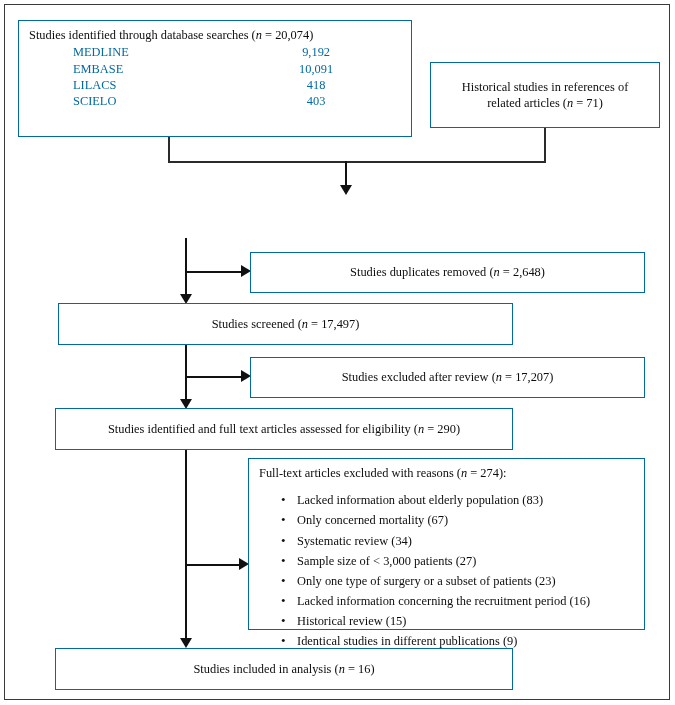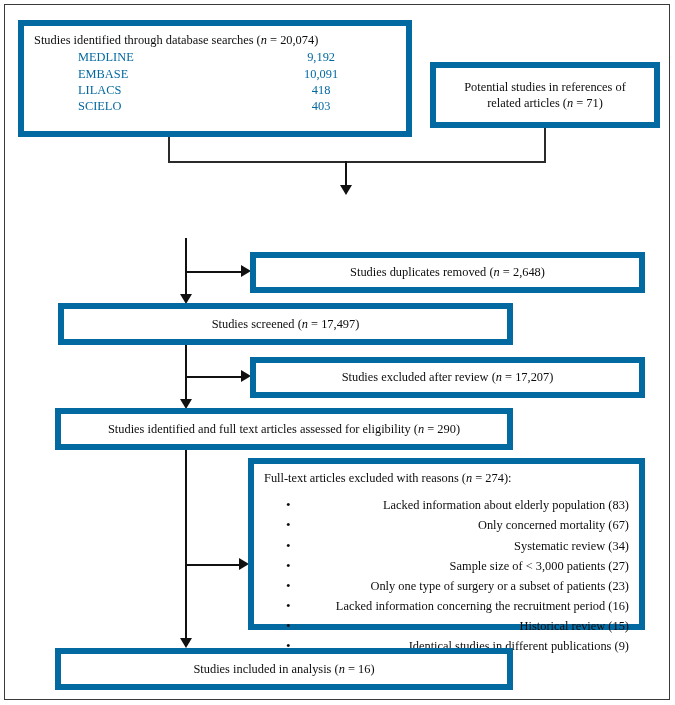--- a/index.html
+++ b/index.html
@@ -22,21 +22,21 @@
     left: 4px;
     top: 4px;
     width: 666px;
     height: 696px;
     border: 1px solid #3a3a3a;
     box-sizing: border-box;
   }
   .box {
     position: absolute;
     box-sizing: border-box;
-    border: 6px solid #0369a1;
+    border: 1px solid #0369a1;
     background: #ffffff;
     font-size: 12.4px;
     line-height: 1.32;
     color: #0d0d0d;
   }
   .box.center {
     display: flex;
     align-items: center;
     justify-content: center;
     text-align: center;
@@ -64,21 +64,20 @@
   }
   .src-table td.num {
     text-align: center;
   }
 
   
   ul.reasons {
     margin: 9px 0 0 0;
     padding: 0 0 0 22px;
     list-style: none;
-    text-align: right;
   }
   ul.reasons li {
     position: relative;
     font-size: 12.4px;
     line-height: 1.62;
     padding-left: 16px;
     white-space: nowrap;
   }
   ul.reasons li::before {
     content: "\2022";
@@ -143,21 +142,21 @@
         <tr>
           <td>SCIELO</td>
           <td class="num">403</td>
         </tr>
       </tbody>
     </table>
   </div>
 
   <div class="box center" style="left:430px; top:62px; width:230px; height:66px;">
     <div>
-      <div>Potential studies in references of</div>
+      <div>Historical studies in references of</div>
       <div><span>related articles (</span><span class="ital">n</span><span> = 71)</span></div>
     </div>
   </div>
 
   <div class="vline thin" style="left:168px; top:137px; height:25px;"></div>
   <div class="vline thin" style="left:544px; top:128px; height:34px;"></div>
   <div class="hline thin" style="left:168px; top:161px; width:378px;"></div>
   <div class="vline" style="left:345px; top:161px; height:26px;"></div>
   <div class="arrow-down" style="left:340px; top:185px;"></div>
 

